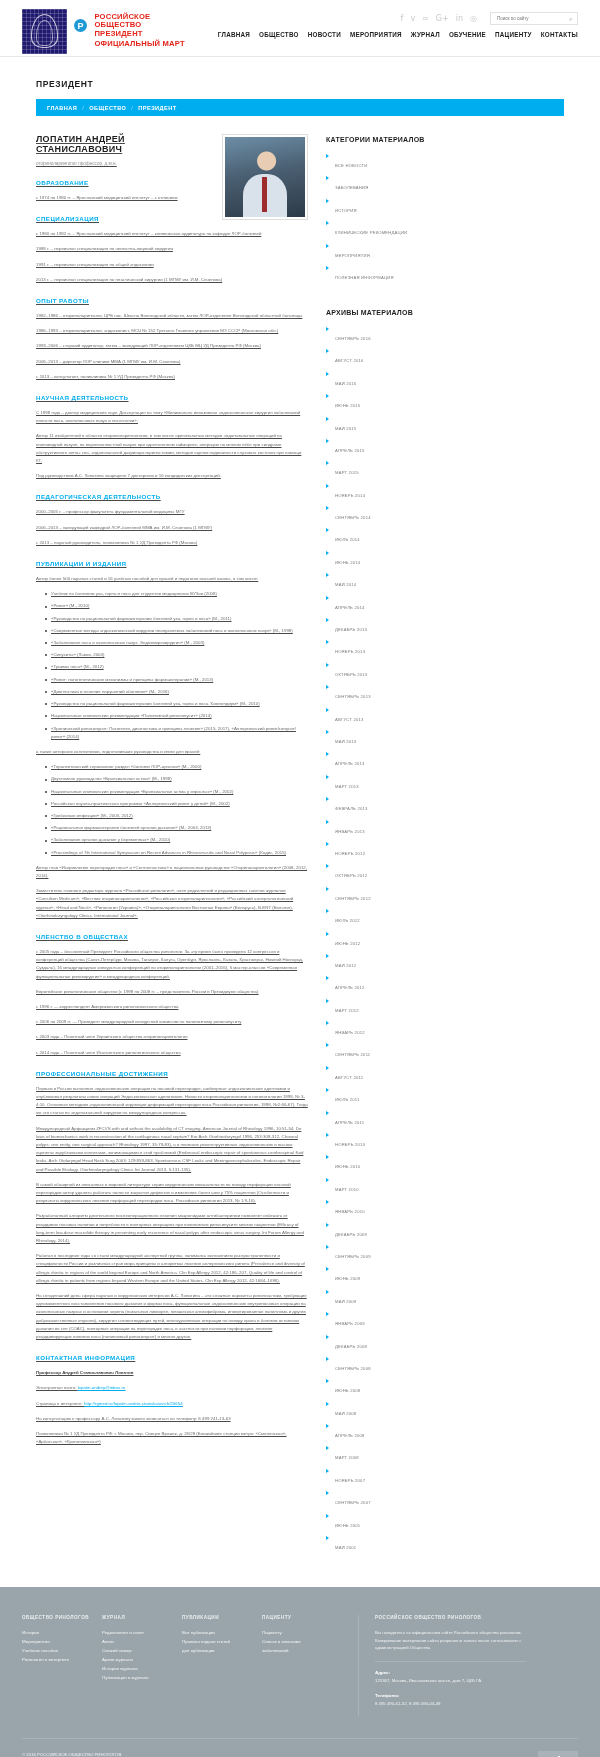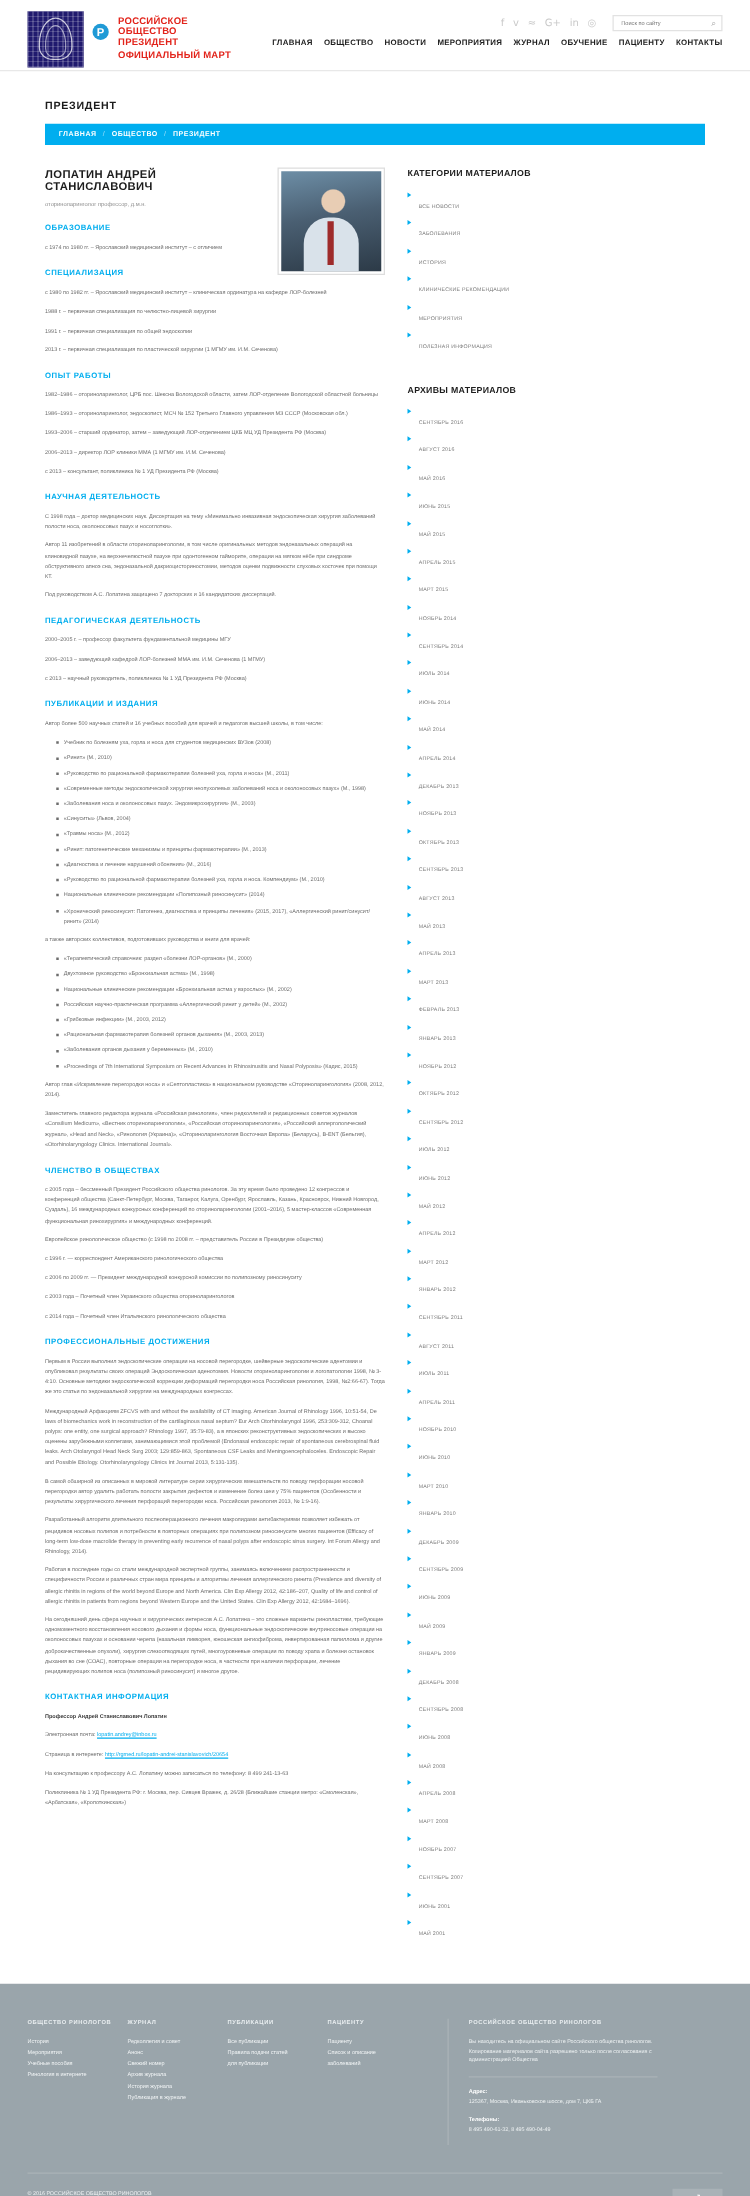--- a/index.html
+++ b/index.html
@@ -95,21 +95,21 @@
     padding-left:11px; gap:5px;
   }
   .breadcrumb a, .breadcrumb span {
     color:#fff; font-size:5.6px; font-weight:bold; letter-spacing:.45px;
     text-transform:uppercase; text-decoration:none;
   }
   .breadcrumb .sep { color:#9fe0fa; font-weight:normal; }
 
   
   .layout { display:flex; gap:18px; padding-top:18px; }
-  .col-main { width: 272px; }
+  .col-main { width: 272px; text-decoration: underline; }
   .col-side { width: 128px; }
 
   h1.person {
     font-size:9px; font-weight:bold; color:#1d1d1d; letter-spacing:.3px;
     text-transform:uppercase; margin:0 0 7px 0;
   }
   .person-sub { font-size:4.6px; color:#8e8e8e; margin:0 0 12px 0; }
 
   h2.sec {
     color:#00aeef; font-size:6.2px; font-weight:bold; letter-spacing:.45px;

